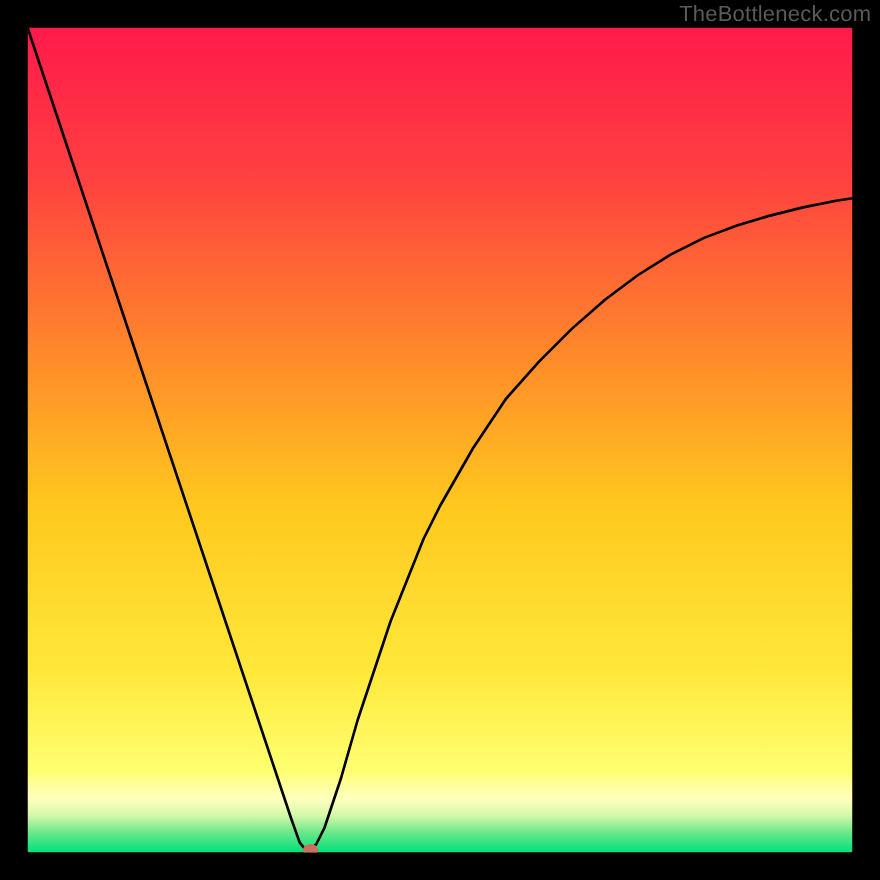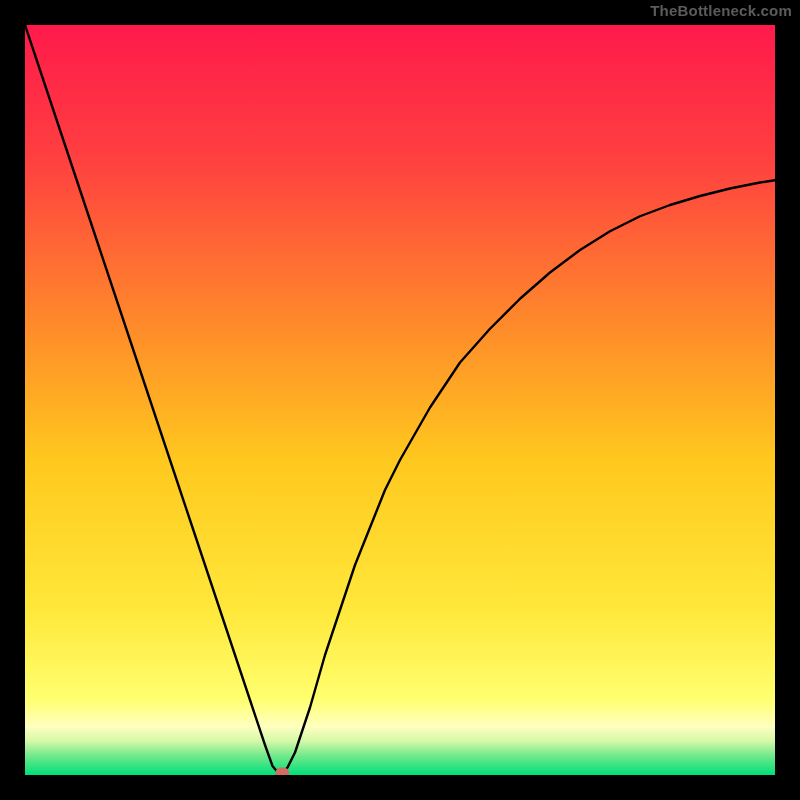--- a/index.html
+++ b/index.html
@@ -20,22 +20,22 @@
     position: absolute;
     left: 25px;
     top: 25px;
     width: 750px;
     height: 750px;
   }
   .watermark {
     position: absolute;
     top: 2px;
     right: 8px;
-    font-size: 15px;
-    font-weight: 700;
+    font-size: 20px;
+    font-weight: 400;
     color: #5b5b5b;
     letter-spacing: 0.2px;
     user-select: none;
   }
 </style>
 </head>
 <body>
 
 <div class="frame">
   <svg class="plot" viewBox="0 0 750 750" preserveAspectRatio="none">

